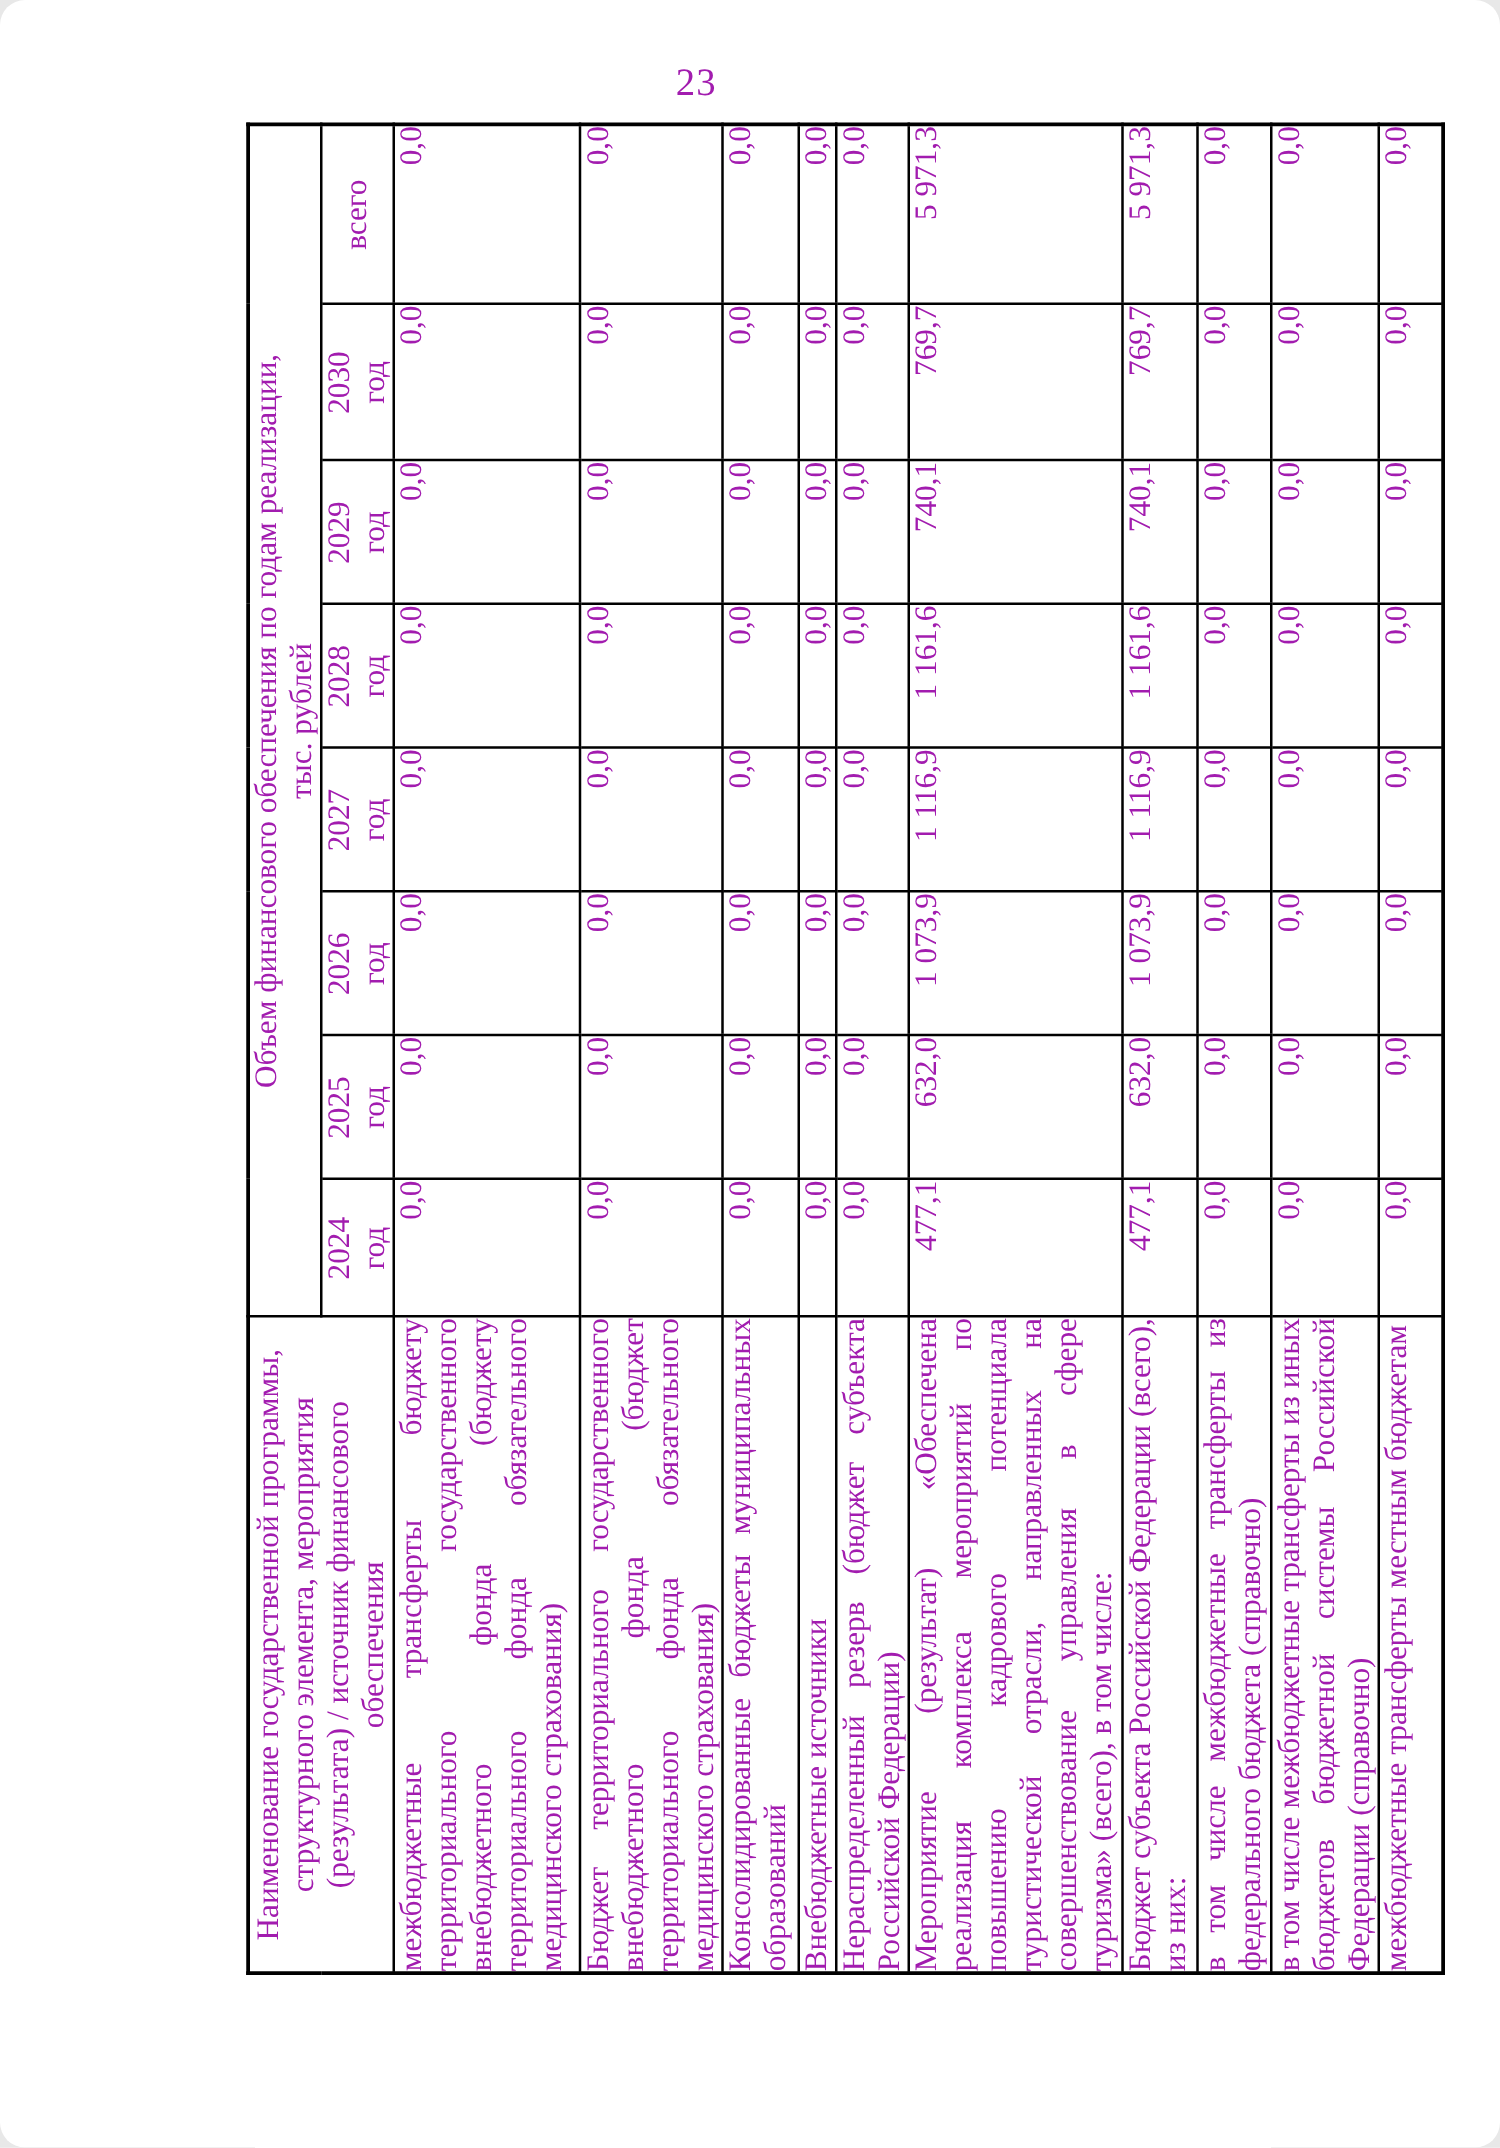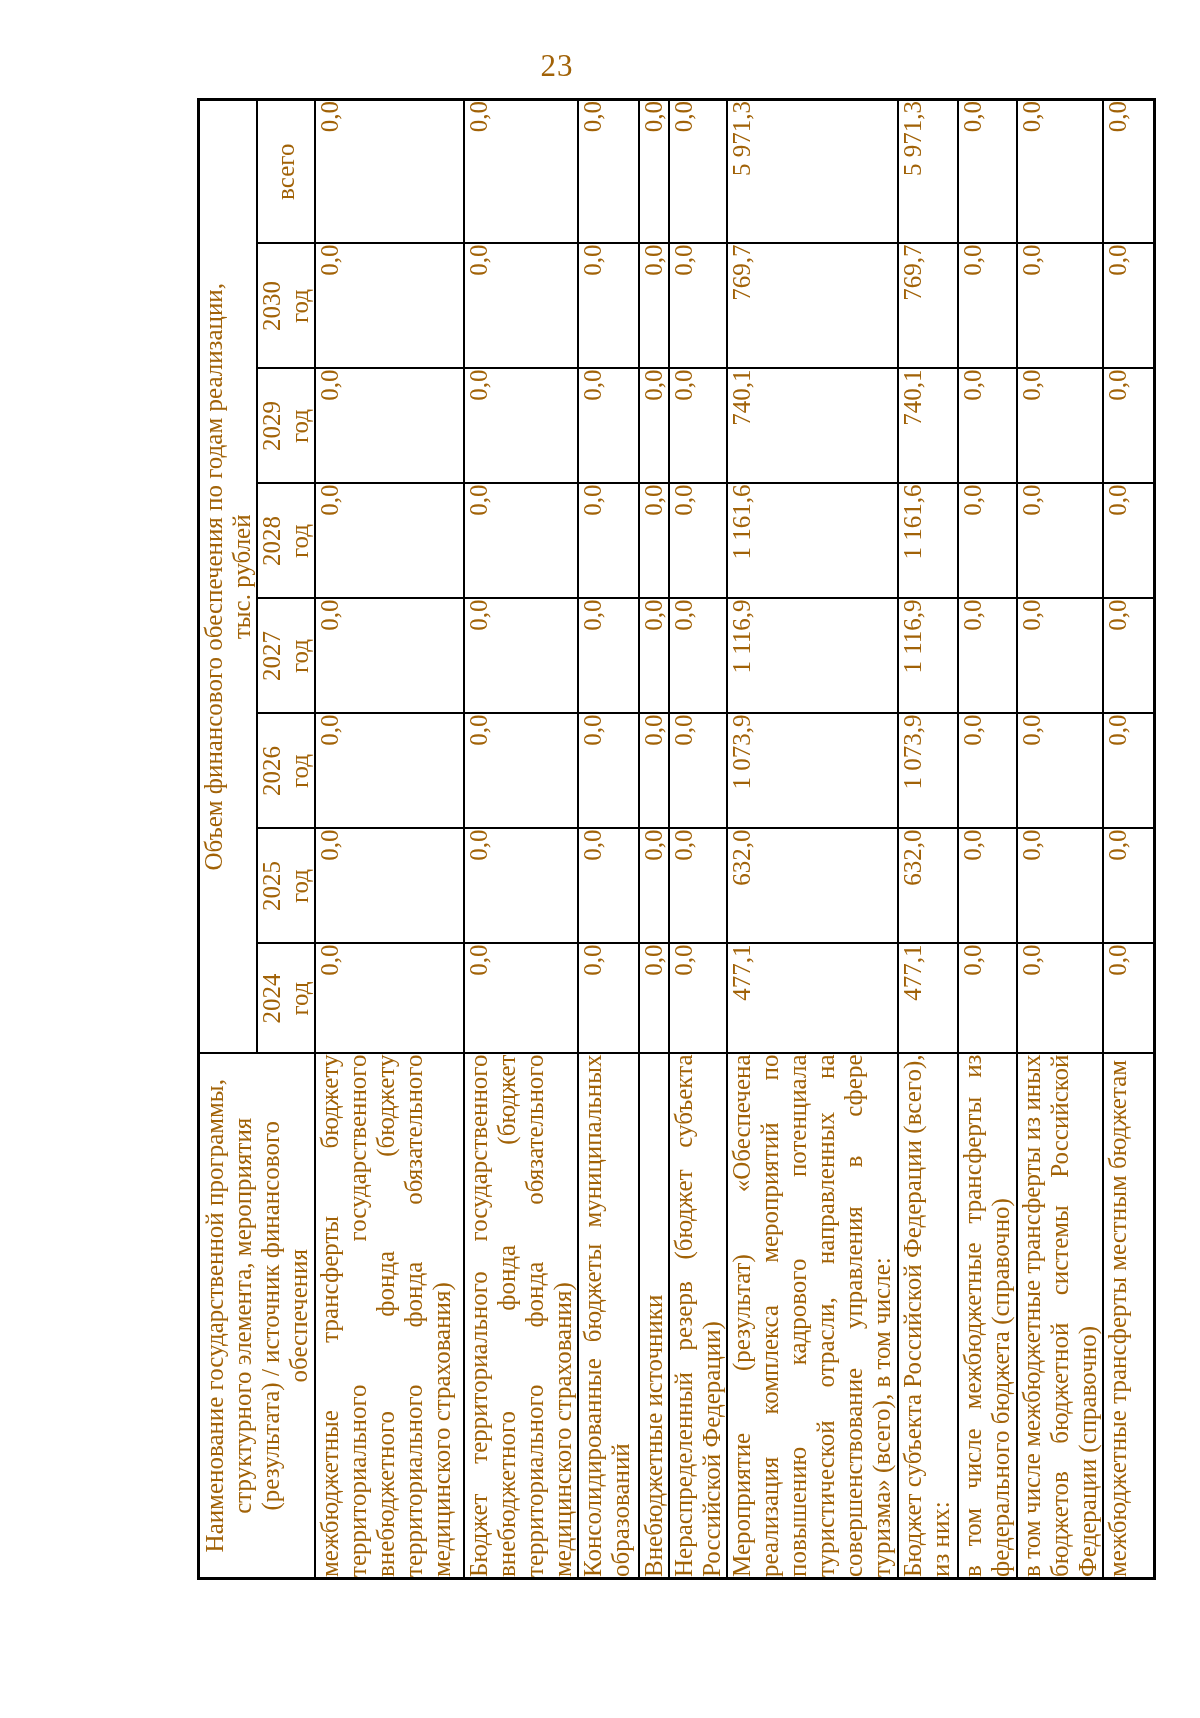--- a/index.html
+++ b/index.html
@@ -1,23 +1,24 @@
 <!DOCTYPE html>
 <html><head>
 <meta charset="utf-8">
 <style>
   html,body{margin:0;padding:0;background:#e8e8e8;}
   .page{
     position:relative;
     width:1200px;height:1718px;
     background:#ffffff;
     font-family:"Liberation Serif","DejaVu Serif",serif;
-    color:#a16207;
+    color:#a21caf;
     overflow:hidden;
     margin:0 auto;
+    border-radius:20px;
   }
   .page-number{
     position:absolute;
     left:527px;top:48px;
     width:60px;
     text-align:center;
     font-size:31px;
     letter-spacing:1px;
   }
   

